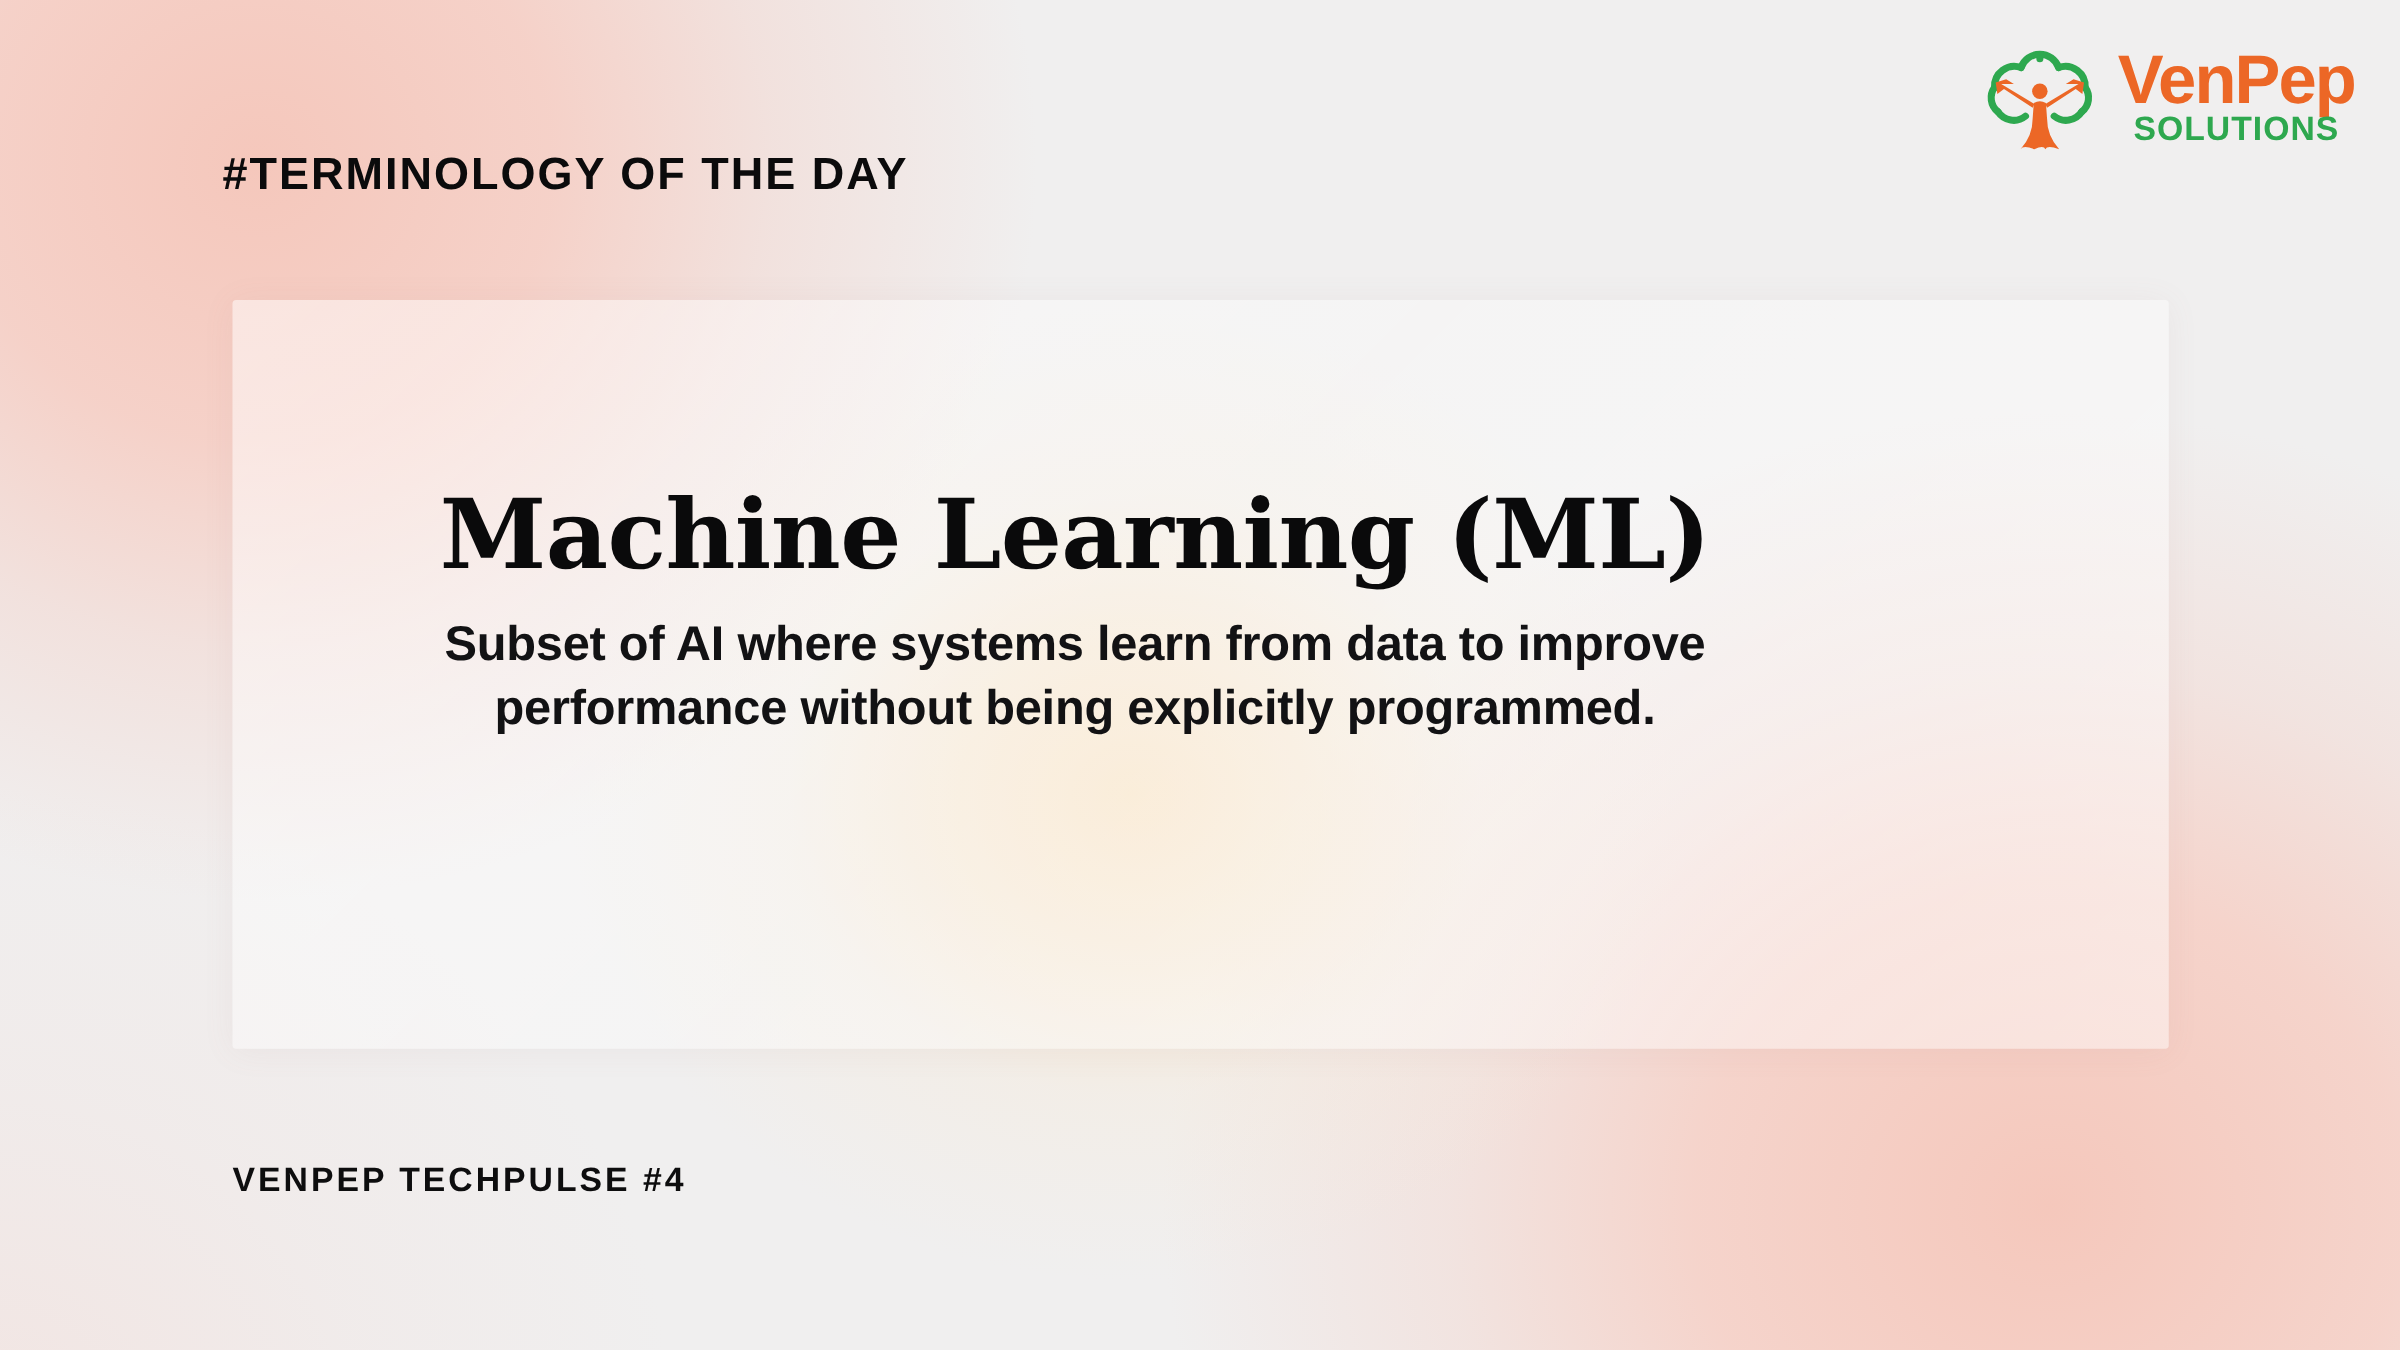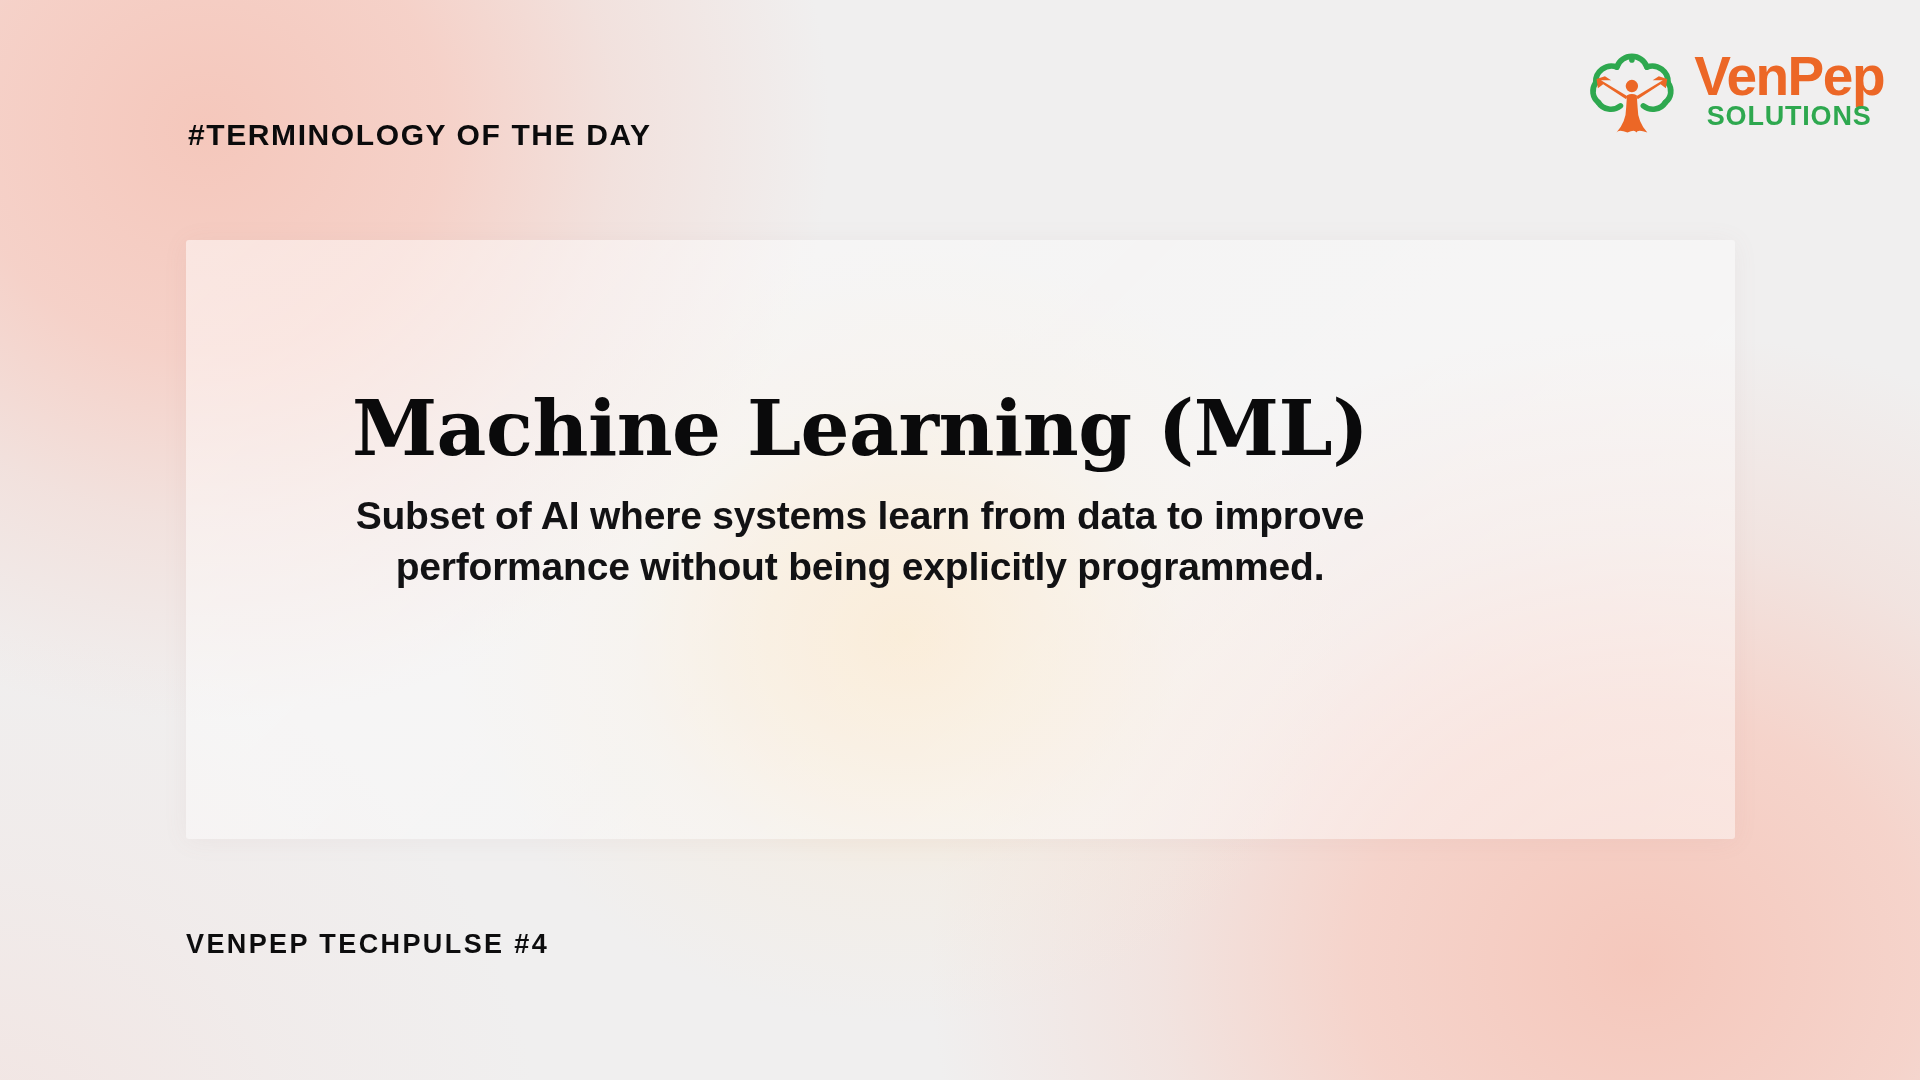--- a/index.html
+++ b/index.html
@@ -69,22 +69,22 @@
         rgba(255,255,255,0.50) 0%,
         rgba(255,255,255,0.34) 45%,
         rgba(255,255,255,0.46) 100%);
     border-radius:3px;
     box-shadow:0 2px 26px rgba(150,120,110,0.07);
   }
 
   
   #eyebrow {
     position:absolute;
-    left:188px; top:118px;
-    font-size:30px; font-weight:bold;
+    left:178px; top:118px;
+    font-size:36px; font-weight:bold;
     letter-spacing:1.6px;
     color:#0B0B0C;
     white-space:nowrap;
   }
 
   #footer-tag {
     position:absolute;
     left:186px; top:929px;
     font-size:27px; font-weight:bold;
     letter-spacing:2.4px;
@@ -115,21 +115,21 @@
     font-weight:bold;
     line-height:1.30;
     letter-spacing:-0.2px;
     color:#121214;
     padding:0 60px;
   }
 
   
   #logo-lockup {
     position:absolute;
-    right:36px; top:34px;
+    right:36px; top:21px;
     height:112px;
     display:flex;
     align-items:center;
     gap:10px;
   }
   #logo-mark { width:106px; height:106px; display:block; }
 
   #logo-wordmark {
     display:flex; flex-direction:column;
     align-items:center;

